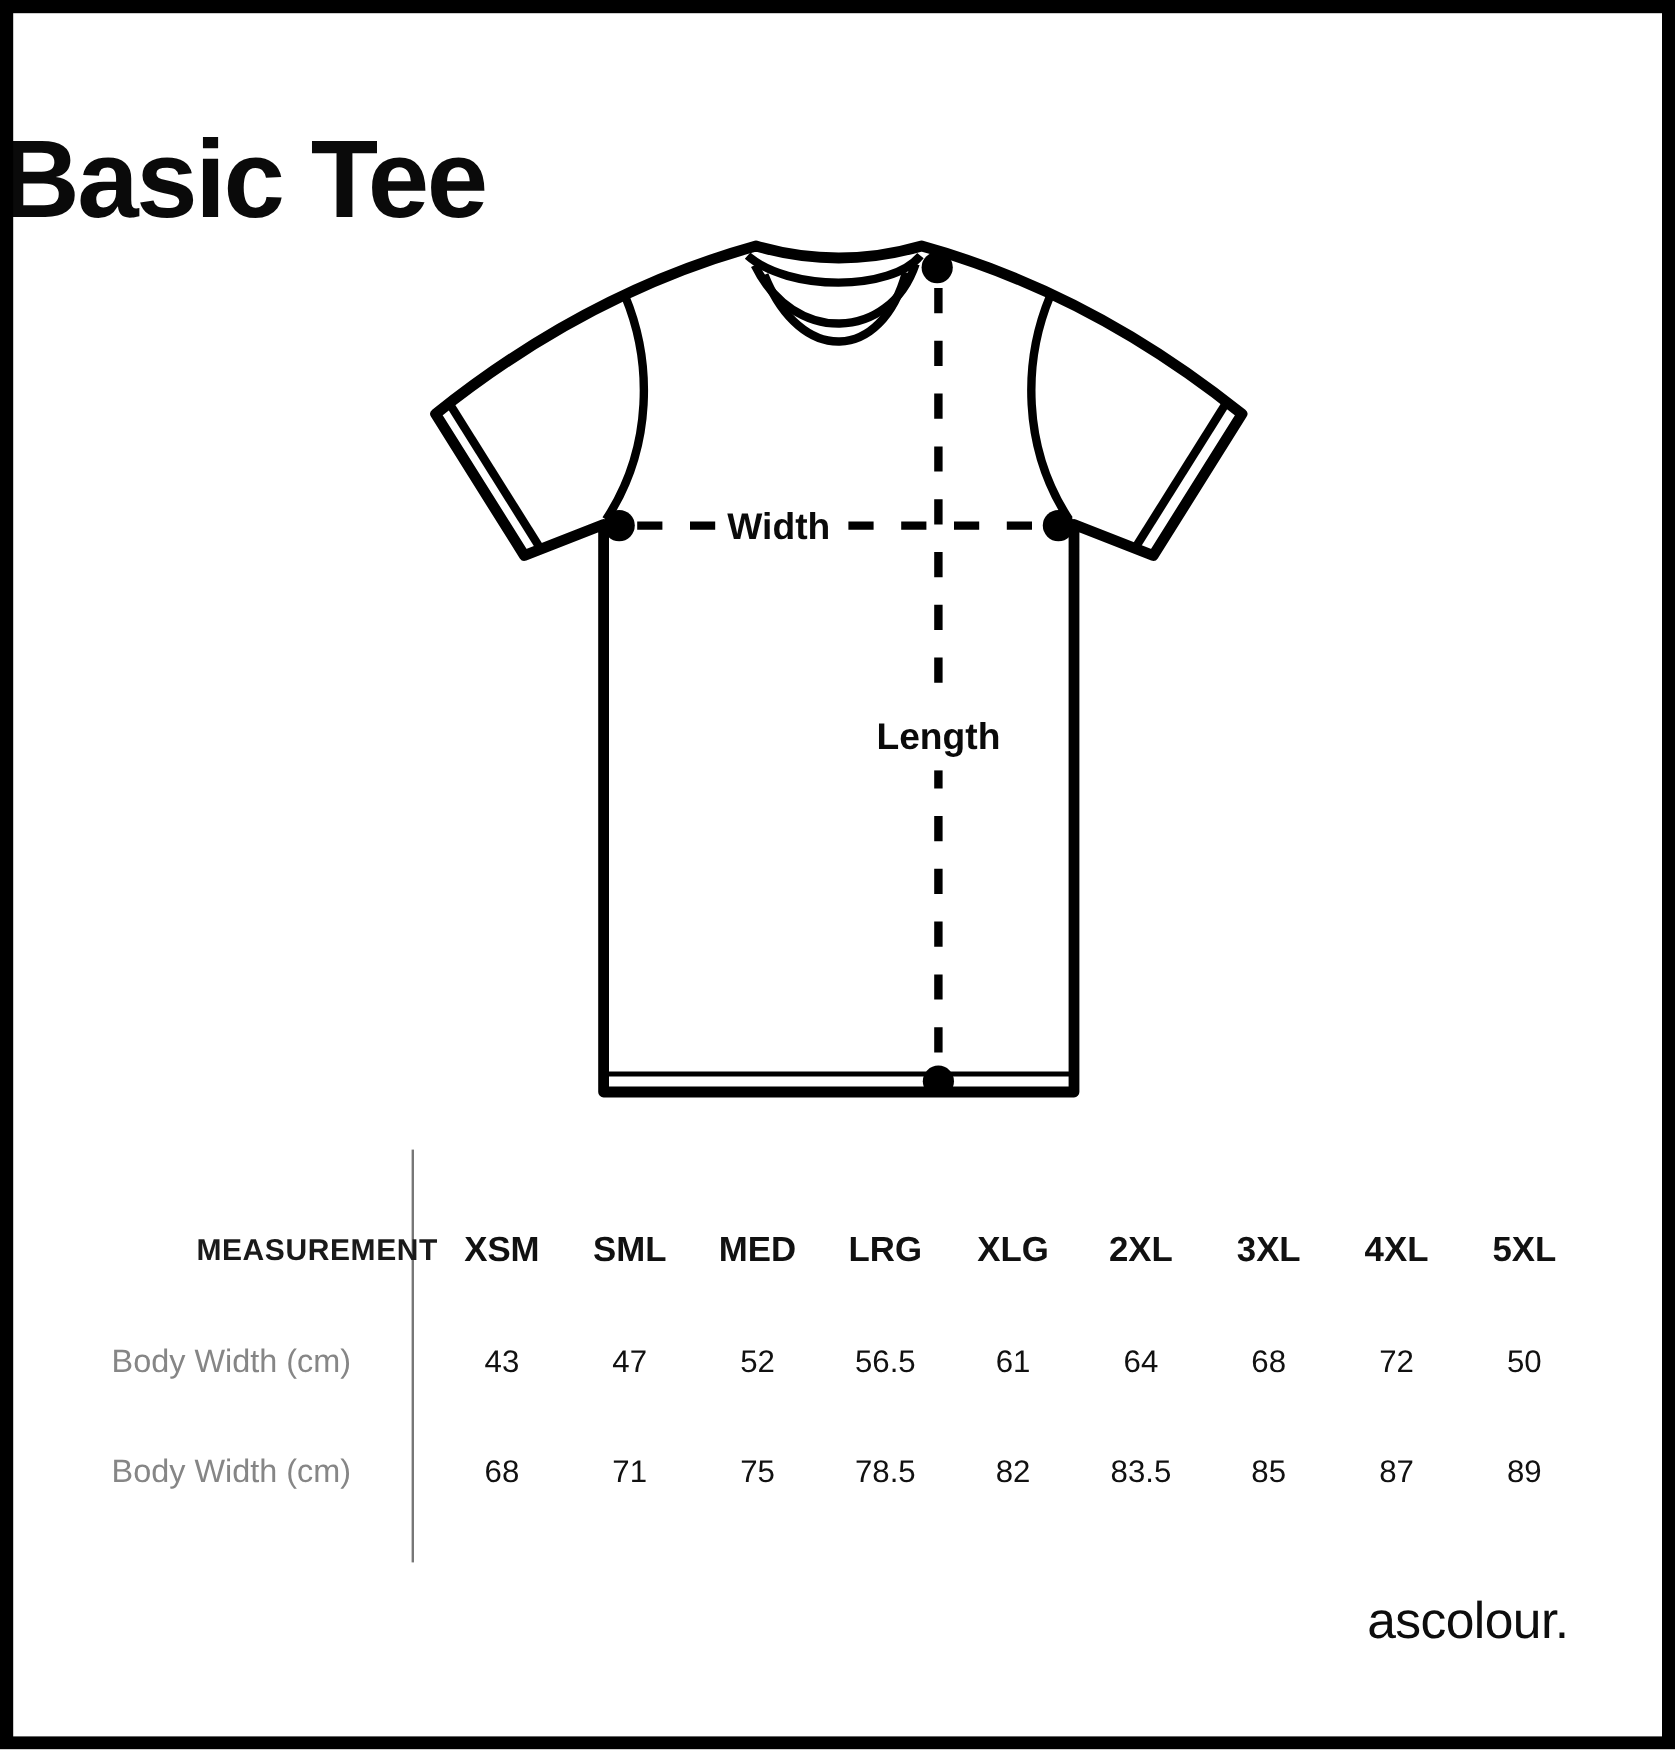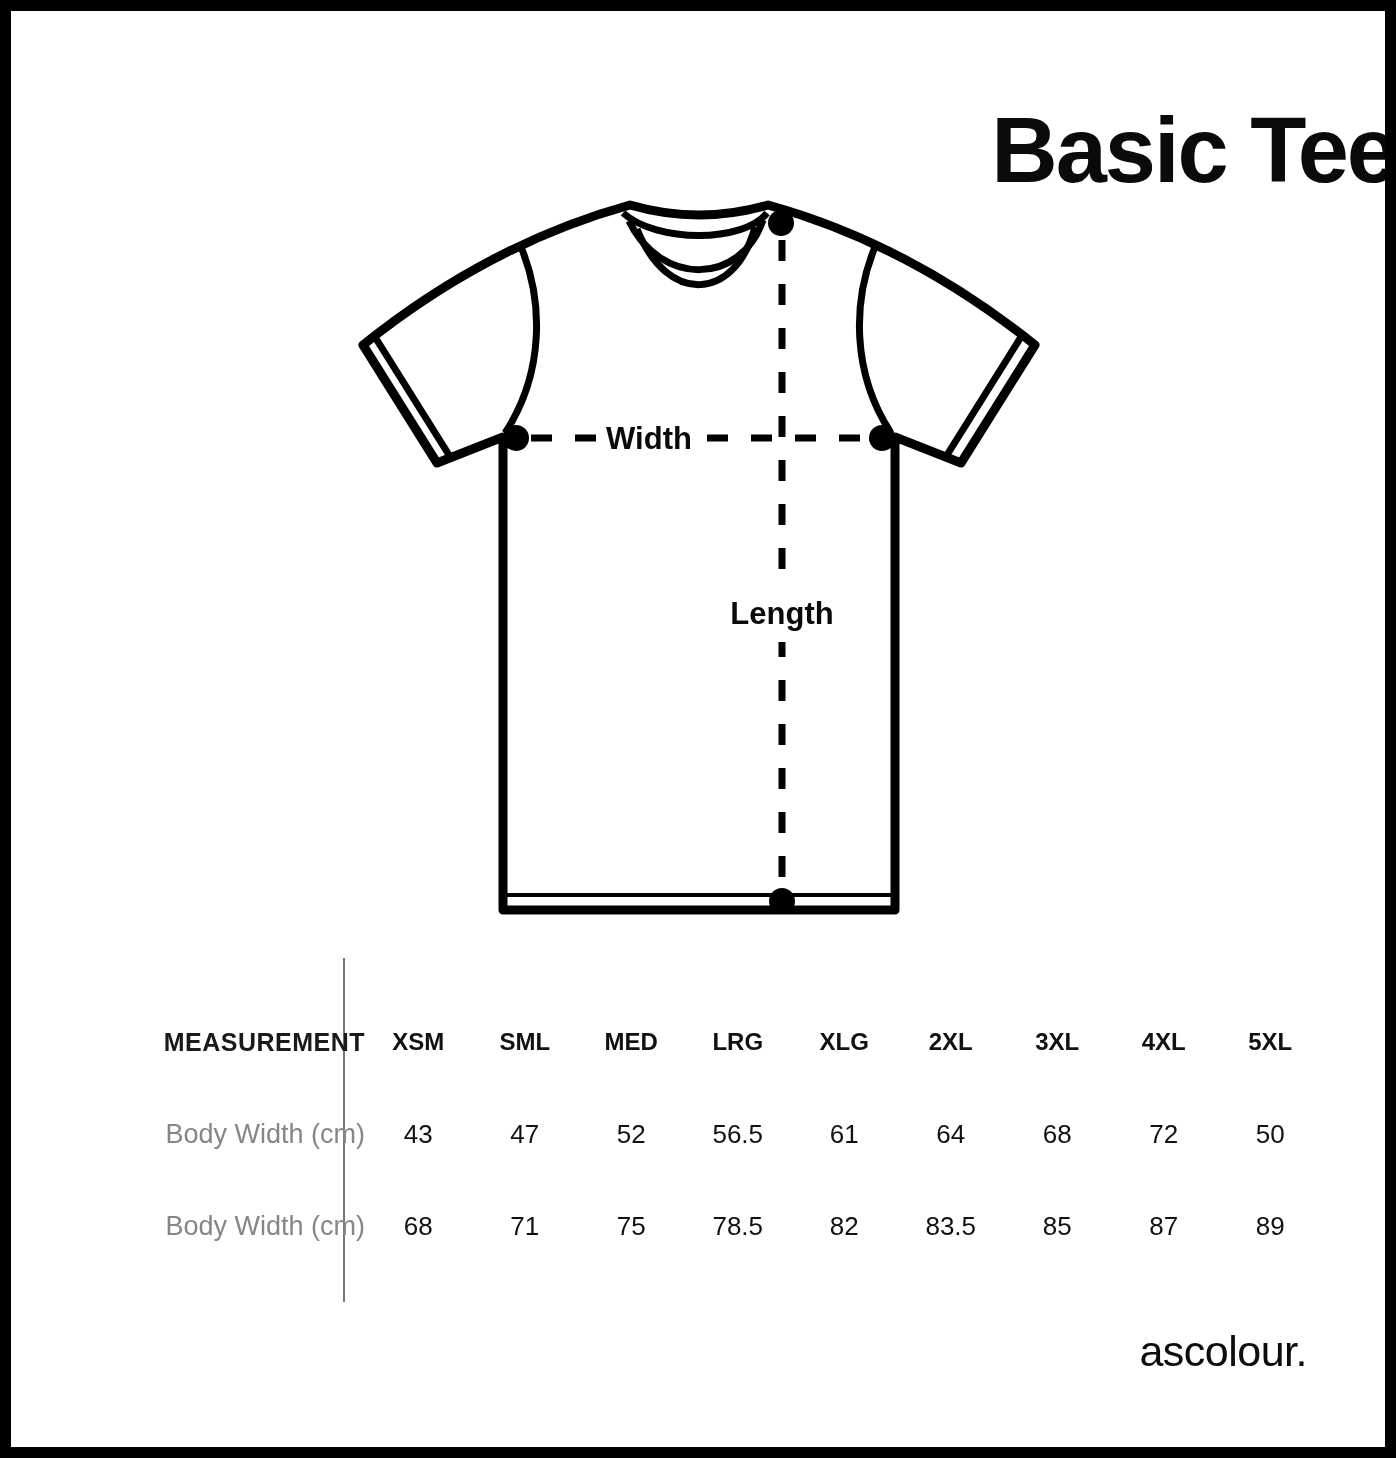--- a/index.html
+++ b/index.html
@@ -12,42 +12,42 @@
     margin:0 auto;
   }
   .frame{
     position:absolute;inset:0;
     border:11px solid #000;
     pointer-events:none;
     z-index:50;
   }
   .title{
     position:absolute;top:42px;left:0;width:1396px;
-    text-align:right;
+    text-align:left;
     font-size:92px;font-weight:bold;letter-spacing:-2px;
     line-height:1;color:#0a0a0a;
   }
   .diagram{
     position:absolute;top:0;left:0;
   }
   .size-table{
     position:absolute;left:93px;top:996px;
     display:grid;
     grid-template-columns:272px repeat(9,106.5px);
     grid-auto-rows:92px;
     align-items:center;
   }
   .cell{
     text-align:center;
     font-size:26px;color:#111;
     line-height:1;
   }
-  .cell.hdr{font-weight:bold;font-size:24px;text-align:center;}
+  .cell.hdr{font-weight:bold;font-size:29px;text-align:center;}
   .cell.rowlabel{
-    text-align:right;color:#868686;font-weight:400;font-size:27px;
+    text-align:left;color:#868686;font-weight:400;font-size:27px;
   }
   .cell.meas{
     text-align:right;font-weight:bold;font-size:25px;letter-spacing:0.5px;color:#1a1a1a;
   }
   .divider{
     position:absolute;left:343px;top:958px;
     width:2px;height:344px;background:#777;
   }
   .note{
     position:absolute;left:93px;top:1340px;

